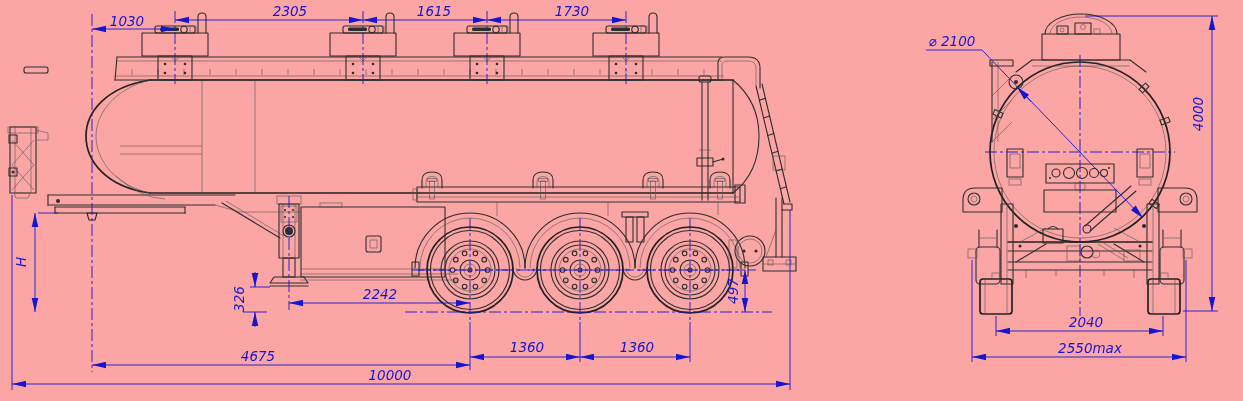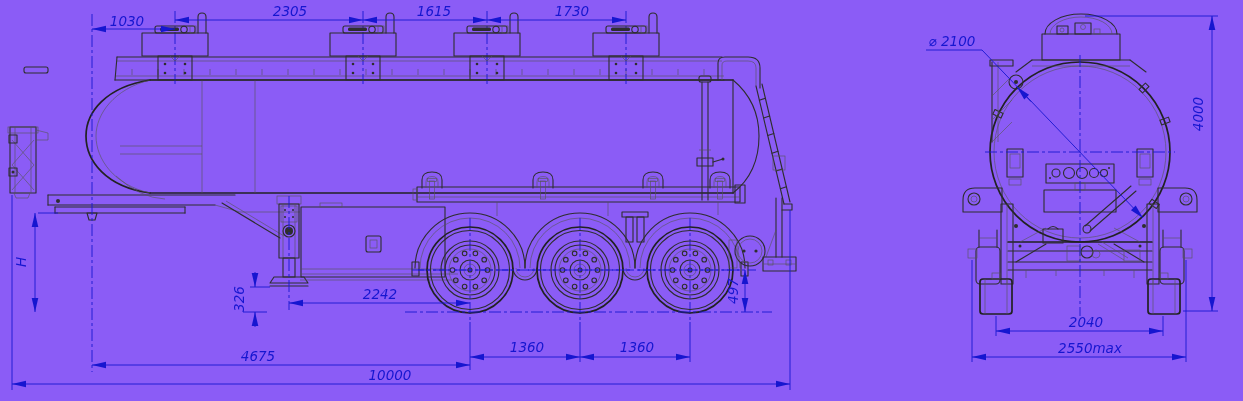--- a/index.html
+++ b/index.html
@@ -1,16 +1,16 @@
 <!DOCTYPE html>
 <html><head>
 <meta charset="utf-8">
 <style>
   html,body{margin:0;padding:0;background:#ffffff;}
-  .stage{position:relative;width:1243px;height:401px;background:#8b5cf6;overflow:hidden;}
+  .stage{position:relative;width:1243px;height:401px;background:#fca5a5;overflow:hidden;}
   
   .k  {stroke:#2e2e2e;fill:none;stroke-width:1.1;stroke-linecap:round;stroke-linejoin:round}
   .kb {stroke:#222;fill:none;stroke-width:1.7;stroke-linecap:round;stroke-linejoin:round}
   .kt {stroke:#555;fill:none;stroke-width:.6}
   .kf {fill:#2e2e2e;stroke:none}
   .b  {stroke:#1616d0;fill:none;stroke-width:.9}
   .bc {stroke-dasharray:12 3 3 3}
   .dt {fill:#1616d0;font:italic 13.5px "DejaVu Sans",sans-serif;text-anchor:middle}
 </style>
 </head>

